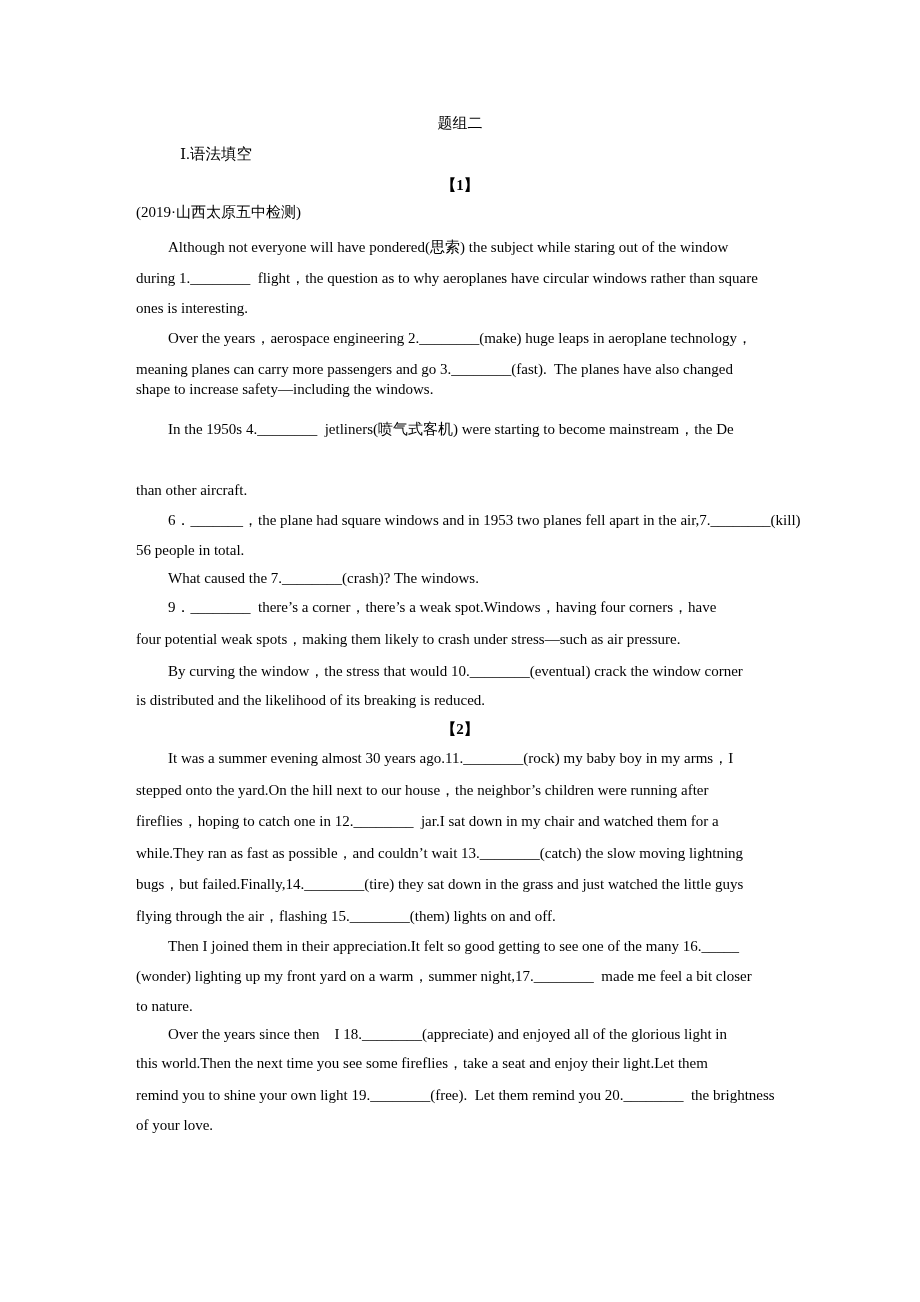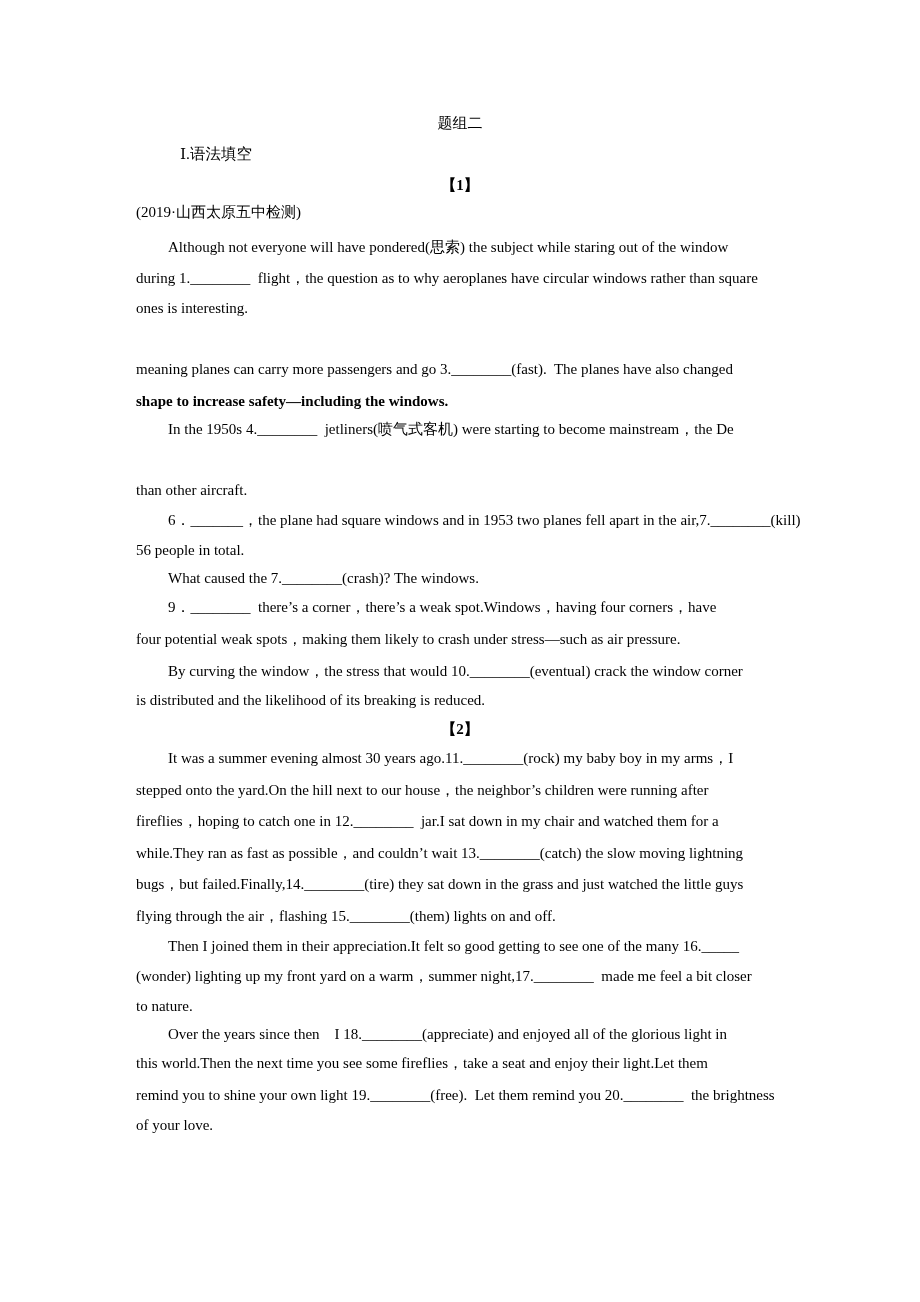--- a/index.html
+++ b/index.html
@@ -17,22 +17,23 @@
 
 <div class="page">
   <div class="line center" style="top:113px;">题组二</div>
   <div class="line section" style="top:144px;margin-left:44px;">Ⅰ.语法填空</div>
   <div class="line center bold" style="top:175px;">【1】</div>
   <div class="line" style="top:202px;">(2019·山西太原五中检测)</div>
 
   <div class="line indent" style="top:237px;">Although not everyone will have pondered(思索) the subject while staring out of the window</div>
   <div class="line" style="top:268px;">during 1.________  flight，the question as to why aeroplanes have circular windows rather than square</div>
   <div class="line" style="top:298px;">ones is interesting.</div>
+  <div class="line indent" style="top:328px;">Over the years，aerospace engineering 2.________(make) huge leaps in aeroplane technology，</div>
   <div class="line" style="top:359px;">meaning planes can carry more passengers and go 3.________(fast).  The planes have also changed</div>
-  <div class="line" style="top:391px;font-weight:bold;">shape to increase safety—including the windows.</div>
+  <div class="line" style="top:379px;">shape to increase safety—including the windows.</div>
   <div class="line indent" style="top:419px;">In the 1950s 4.________  jetliners(喷气式客机) were starting to become mainstream，the De</div>
   <div class="line" style="top:480px;text-align:center;">than other aircraft.</div>
   <div class="line indent" style="top:510px;">6．_______，the plane had square windows and in 1953 two planes fell apart in the air,7.________(kill)</div>
   <div class="line" style="top:540px;">56 people in total.</div>
   <div class="line indent" style="top:568px;">What caused the 7.________(crash)? The windows.</div>
   <div class="line indent" style="top:597px;">9．________  there’s a corner，there’s a weak spot.Windows，having four corners，have</div>
   <div class="line" style="top:629px;">four potential weak spots，making them likely to crash under stress—such as air pressure.</div>
   <div class="line indent" style="top:661px;">By curving the window，the stress that would 10.________(eventual) crack the window corner</div>
   <div class="line" style="top:690px;">is distributed and the likelihood of its breaking is reduced.</div>
 

